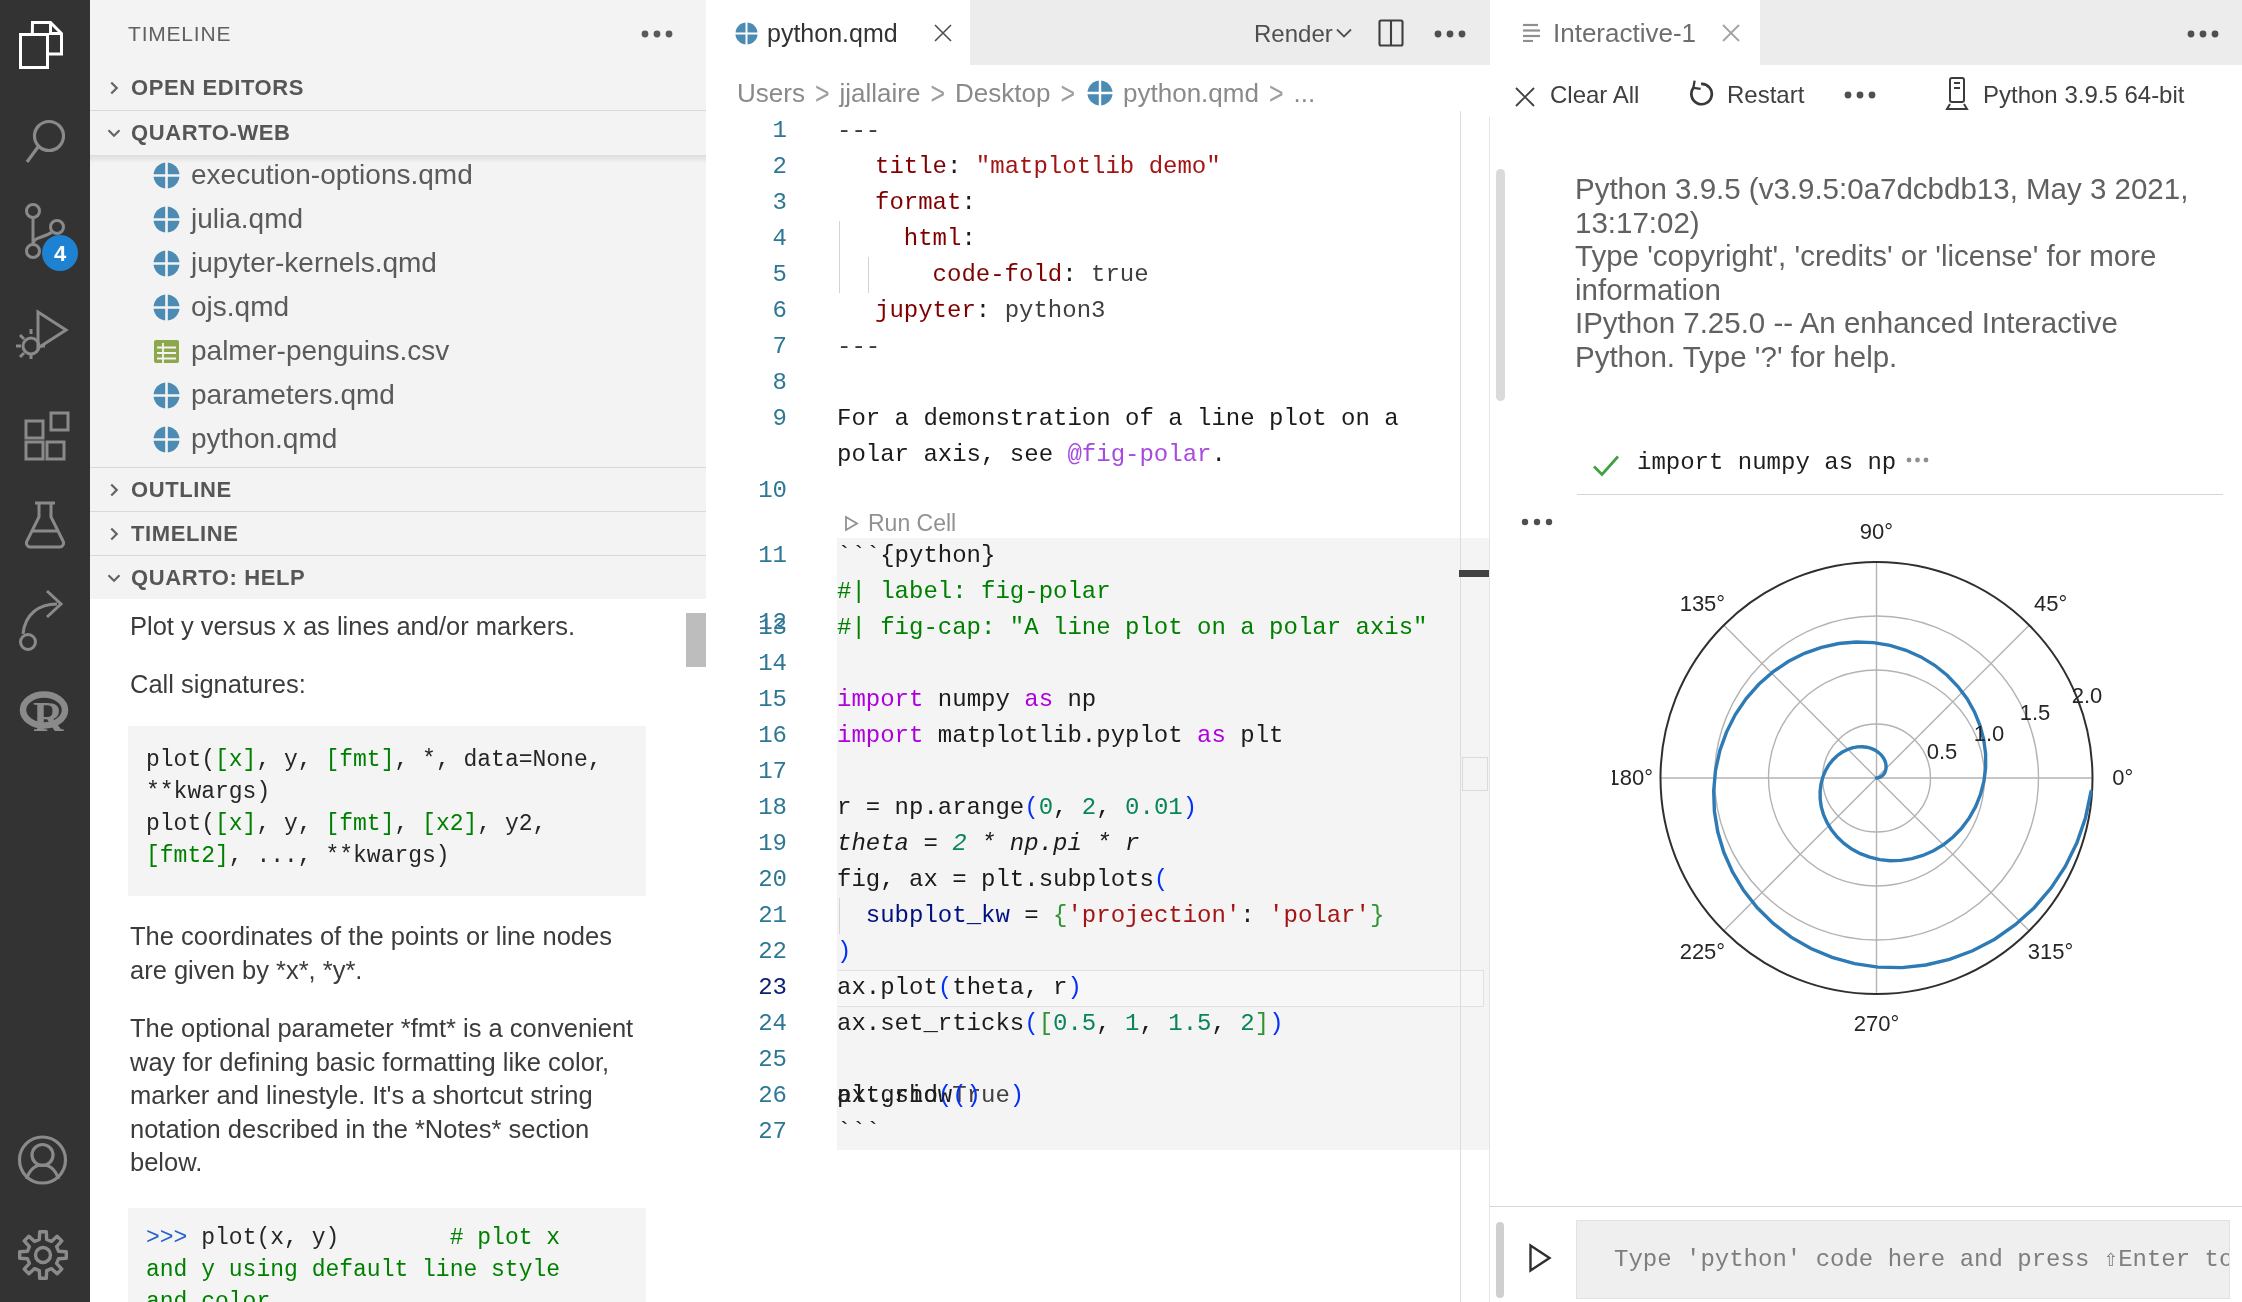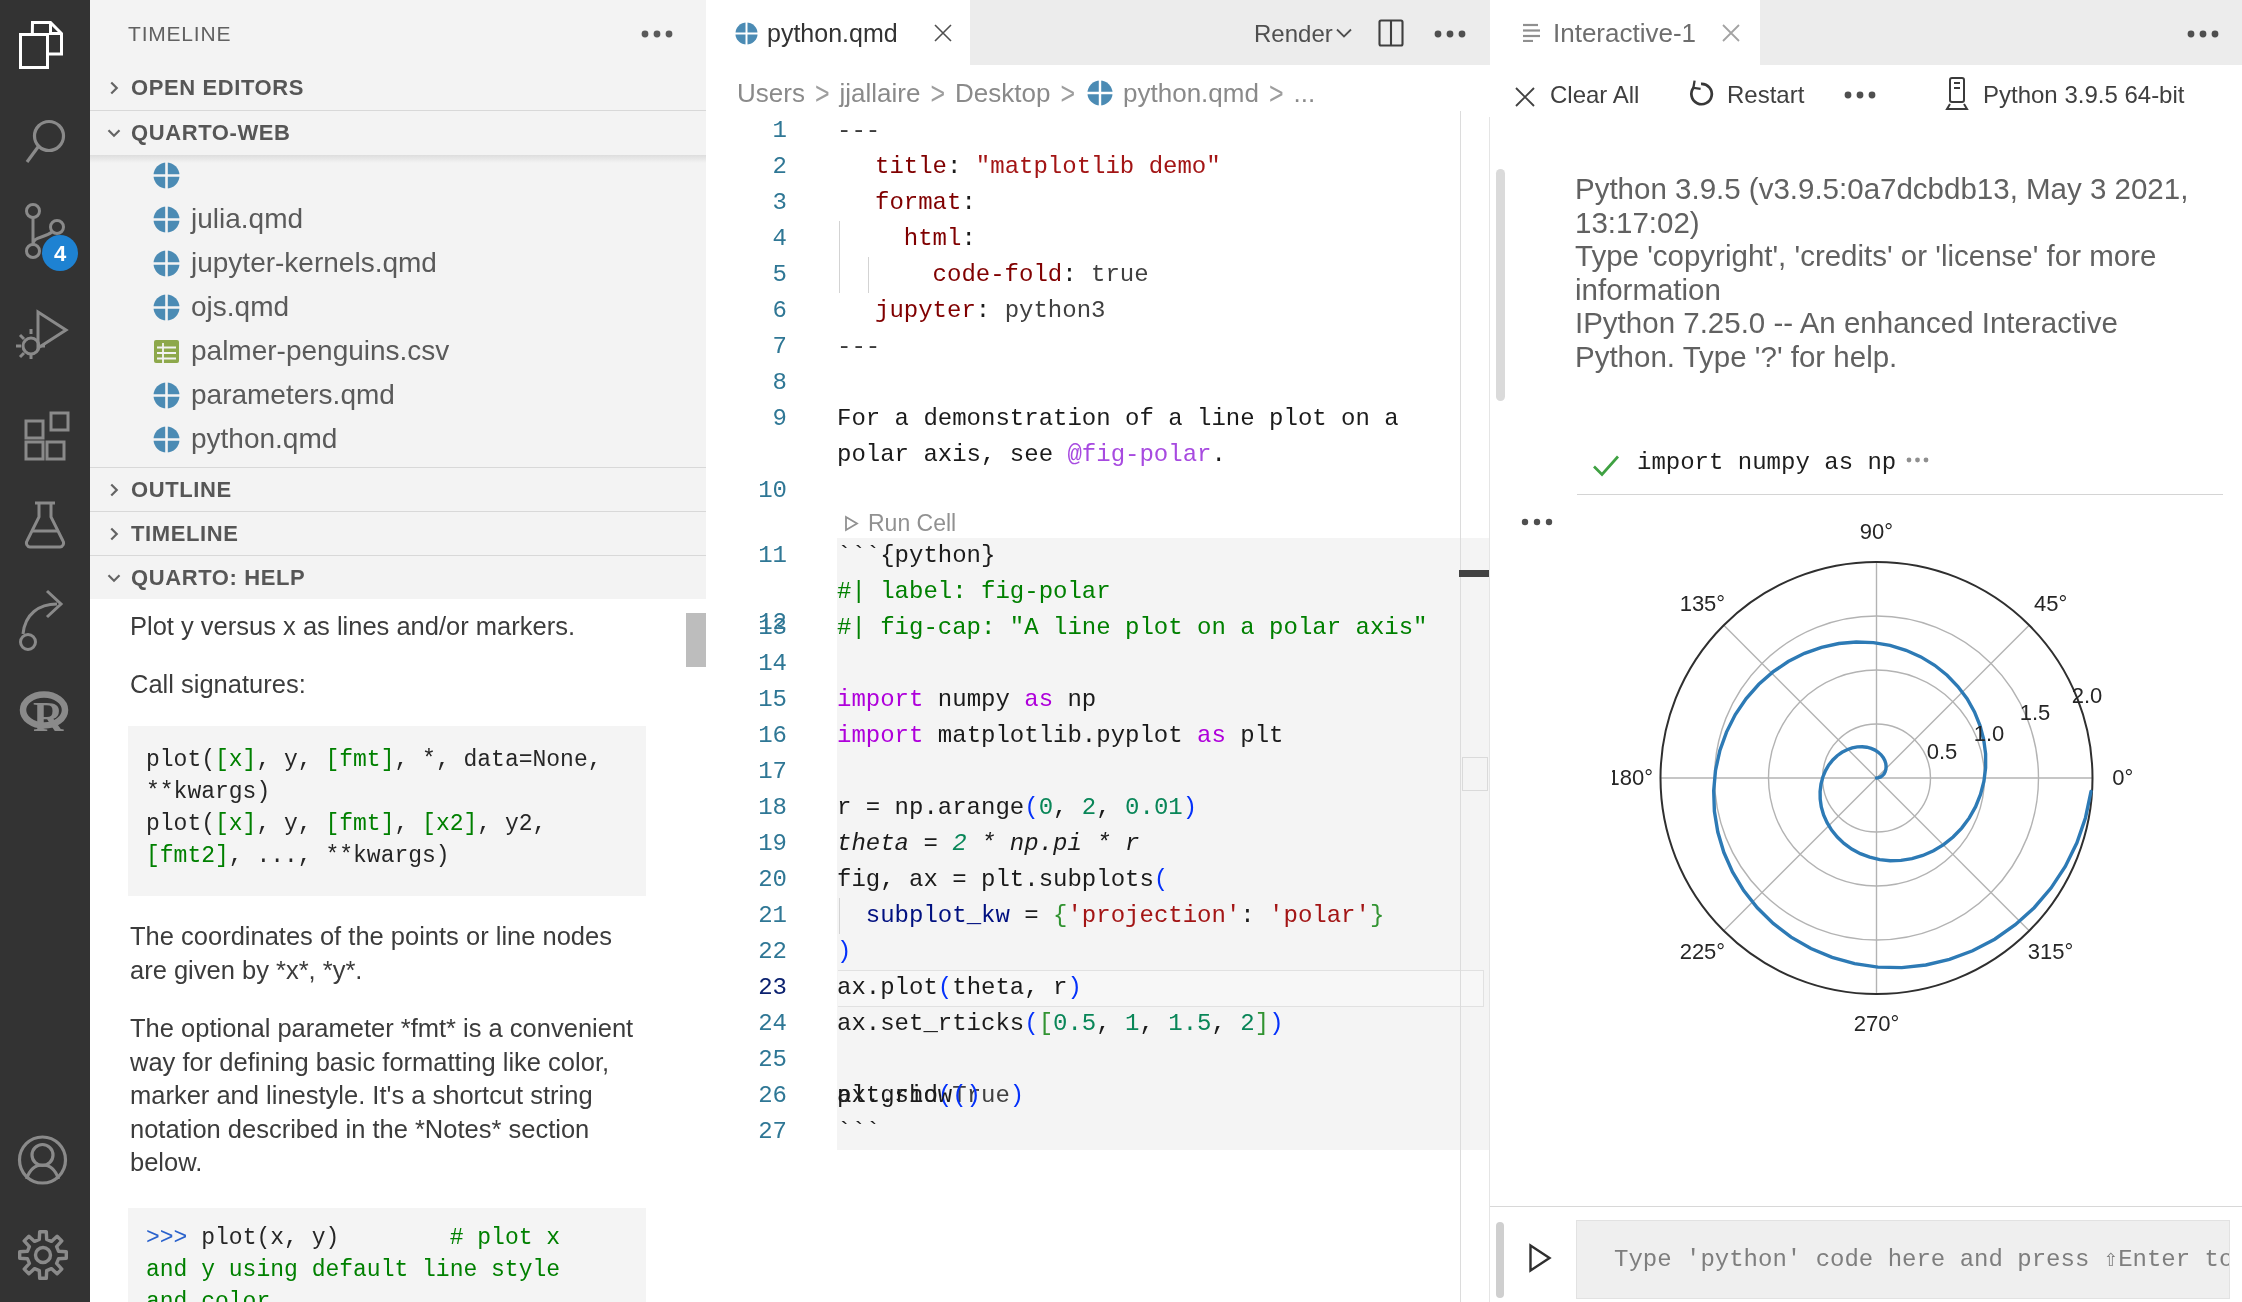--- a/index.html
+++ b/index.html
@@ -133,20 +133,21 @@
     </svg>
   <span class="txt">QUARTO-WEB</span>
 </div>
 <div class="abs" style="left:90px;top:155px;width:616px;height:8px;background:linear-gradient(#dddddd,#f3f3f3);"></div>
 
 <div class="abs treerow" style="top:153px;">
     <svg width="27" height="27" viewBox="0 0 27 27">
       <circle cx="13.5" cy="13.5" r="13" fill="#4b8bb4"></circle>
       <path d="M0 13.5 h27 M13.5 0 v27" stroke="#f3f3f3" stroke-width="2.6"></path>
     </svg>
+    <span class="lbl">execution-options.qmd</span>
   </div>
 <div class="abs treerow" style="top:197px;">
     <svg width="27" height="27" viewBox="0 0 27 27">
       <circle cx="13.5" cy="13.5" r="13" fill="#4b8bb4"></circle>
       <path d="M0 13.5 h27 M13.5 0 v27" stroke="#f3f3f3" stroke-width="2.6"></path>
     </svg>
     <span class="lbl">julia.qmd</span>
   </div>
 <div class="abs treerow" style="top:241px;">
     <svg width="27" height="27" viewBox="0 0 27 27">

